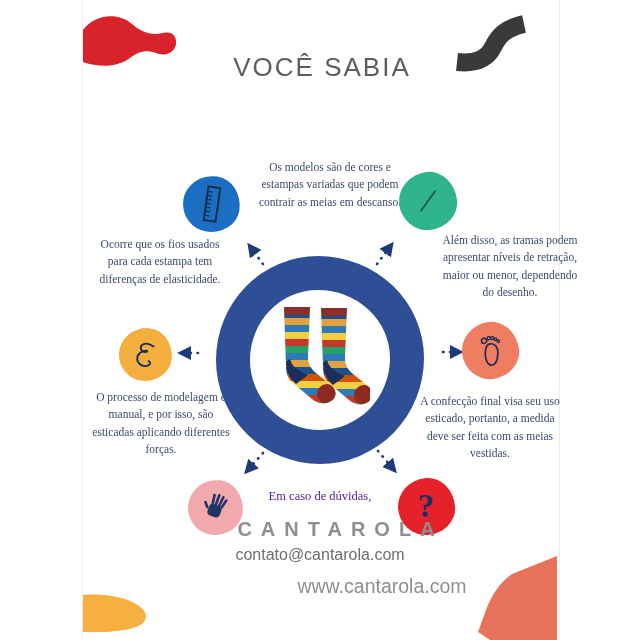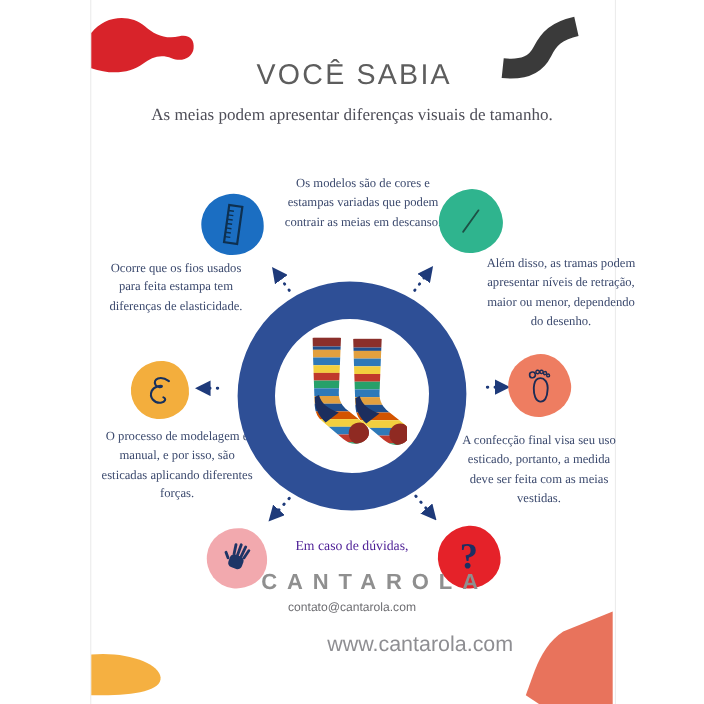--- a/index.html
+++ b/index.html
@@ -35,45 +35,44 @@
          transform:rotate(4deg);line-height:1;}
 
   .ring{left:216px;top:256px;width:140px;height:140px;border:34px solid #2e4f96;
         border-radius:49% 51% 50% 50% / 50% 49% 51% 50%;}
 
   .footer-note{left:82px;top:489px;width:476px;text-align:center;font-size:12.5px;color:#4c1d95;}
   .brand{left:82px;top:518px;width:476px;text-align:center;
          font-family:"Liberation Sans",sans-serif;font-weight:900;font-size:20px;
          letter-spacing:9px;padding-left:9px;box-sizing:border-box;color:#8f8f8f;margin-left:16px;}
   .email{left:82px;top:546px;width:476px;text-align:center;
-         font-family:"Liberation Sans",sans-serif;font-size:11px;color:#6e6e72;
+         font-family:"Liberation Sans",sans-serif;font-size:16px;color:#6e6e72;
          text-decoration:none;display:block;}
   .website{left:82px;top:575px;width:568px;text-align:center;
            font-family:"Liberation Sans",sans-serif;font-size:19.5px;color:#8e8e92;
            text-decoration:none;display:block;padding-left:16px;}
 </style>
 </head>
 <body>
 
 <div id="stage">
   <div id="card"></div>
 
   <svg class="abs" style="left:0;top:0;" width="640" height="640" viewBox="0 0 640 640">
     <path d="M83,30 C95,14 118,12 132,24 C140,31 150,36 163,33 C172,31 177,36 176,44
              C175,52 166,57 156,53 C146,49 138,52 130,58 C118,67 100,68 83,62 Z" fill="#d8232a"></path>
     <path d="M457,62 C476,64 487,59 493,47 C499,35 506,28 524,24" fill="none" stroke="#3a3a3a" stroke-width="18" stroke-linecap="butt"></path>
     <path d="M83,595 C115,592 145,603 146,616 C147,629 118,633 83,632 Z" fill="#f5b041"></path>
     <path d="M557,556 L512,574 C500,582 492,594 486,610 L478,632 L490,640 L557,640 Z" fill="#e8735c"></path>
   </svg>
 
   <div class="abs title">VOCÊ SABIA</div>
-  <div class="abs subtitle">As meias podem apresentar diferenças visuais de tamanho.</div>
 
   <div class="abs callout co-top">Os modelos são de cores e estampas variadas que podem contrair as meias em descanso.</div>
-  <div class="abs callout co-lu">Ocorre que os fios usados para feita estampa tem diferenças de elasticidade.</div>
+  <div class="abs callout co-lu">Ocorre que os fios usados para cada estampa tem diferenças de elasticidade.</div>
   <div class="abs callout co-ru">Além disso, as tramas podem apresentar níveis de retração, maior ou menor, dependendo do desenho.</div>
   <div class="abs callout co-ll">O processo de modelagem é manual, e por isso, são esticadas aplicando diferentes forças.</div>
   <div class="abs callout co-rl">A confecção final visa seu uso esticado, portanto, a medida deve ser feita com as meias vestidas.</div>
 
   <div class="abs ring"></div>
 
   <svg class="abs" style="left:278px;top:303px;" width="92" height="106" viewBox="0 0 92 106">
     <defs>
       <clipPath id="sockclip">
         <path d="M6,4 C15,0 25,0 32,4 L30,54 C30,61 33,66 38,70 L53,82 C59,87 59,94 53,98

